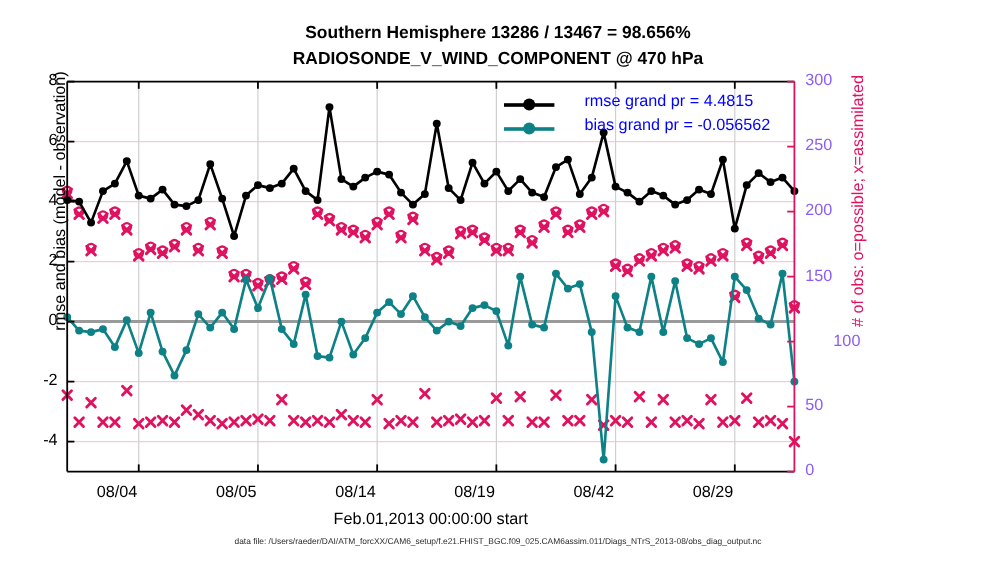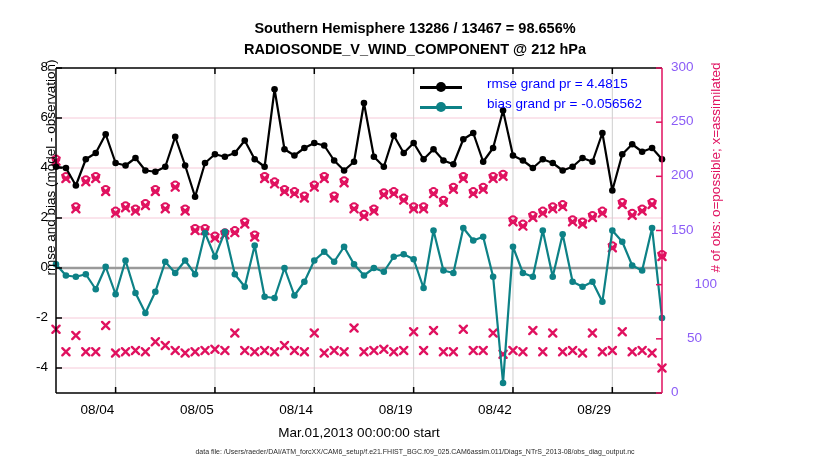--- a/index.html
+++ b/index.html
@@ -60,25 +60,25 @@
     position:absolute;left:19px;top:4px;width:10px;height:10px;border-radius:50%;
   }
   svg{display:block;}
 </style>
 </head>
 <body>
 
 <div id="fig">
 
   <div class="title1">Southern Hemisphere 13286 / 13467 = 98.656%</div>
-  <div class="title2">RADIOSONDE_V_WIND_COMPONENT @ 212 hPa</div>
+  <div class="title2">RADIOSONDE_V_WIND_COMPONENT @ 470 hPa</div>
 
   <div class="ylabel-left">rmse and bias (model - observation)</div>
   <div class="ylabel-right"># of obs: o=possible; x=assimilated</div>
-  <div class="xlabel">Mar.01,2013 00:00:00 start</div>
+  <div class="xlabel">Feb.01,2013 00:00:00 start</div>
   <div class="footer">data file: /Users/raeder/DAI/ATM_forcXX/CAM6_setup/f.e21.FHIST_BGC.f09_025.CAM6assim.011/Diags_NTrS_2013-08/obs_diag_output.nc</div>
 
   <svg id="plot" width="830" height="470">
       <rect x="56" y="68" width="606" height="325" fill="#ffffff"></rect>
       <line x1="56" y1="118" x2="662" y2="118" stroke="#f6c9d8" stroke-width="1"></line>
       <line x1="56" y1="168" x2="662" y2="168" stroke="#f6c9d8" stroke-width="1"></line>
       <line x1="56" y1="218" x2="662" y2="218" stroke="#f6c9d8" stroke-width="1"></line>
       <line x1="56" y1="268" x2="662" y2="268" stroke="#f6c9d8" stroke-width="1"></line>
       <line x1="56" y1="318" x2="662" y2="318" stroke="#f6c9d8" stroke-width="1"></line>
       <line x1="56" y1="368" x2="662" y2="368" stroke="#f6c9d8" stroke-width="1"></line>
@@ -452,21 +452,21 @@
       <div class="ytick-l" style="left: 2px; top: 159px;">4</div>
       <div class="ytick-l" style="left: 2px; top: 209px;">2</div>
       <div class="ytick-l" style="left: 2px; top: 259px;">0</div>
       <div class="ytick-l" style="left: 2px; top: 309px;">-2</div>
       <div class="ytick-l" style="left: 2px; top: 359px;">-4</div>
       <div class="ytick-r" style="left: 671px; top: 59px;">300</div>
       <div class="ytick-r" style="left: 671px; top: 113.167px;">250</div>
       <div class="ytick-r" style="left: 671px; top: 167.333px;">200</div>
       <div class="ytick-r" style="left: 671px; top: 221.5px;">150</div>
       <div class="ytick-r" style="left: 671px; top: 275.667px; text-align: right;">100</div>
-      <div class="ytick-r" style="left: 671px; top: 329.833px; margin-left: 16px;">50</div>
+      <div class="ytick-r" style="left: 671px; top: 329.833px;">50</div>
       <div class="ytick-r" style="left: 671px; top: 384px;">0</div>
       <div class="xtick" style="left: 80.6066px; top: 402px;">08/04</div>
       <div class="xtick" style="left: 179.951px; top: 402px;">08/05</div>
       <div class="xtick" style="left: 279.295px; top: 402px;">08/14</div>
       <div class="xtick" style="left: 378.639px; top: 402px;">08/19</div>
       <div class="xtick" style="left: 477.984px; top: 402px;">08/42</div>
       <div class="xtick" style="left: 577.328px; top: 402px;">08/29</div>
     </div>
 </div>
 

